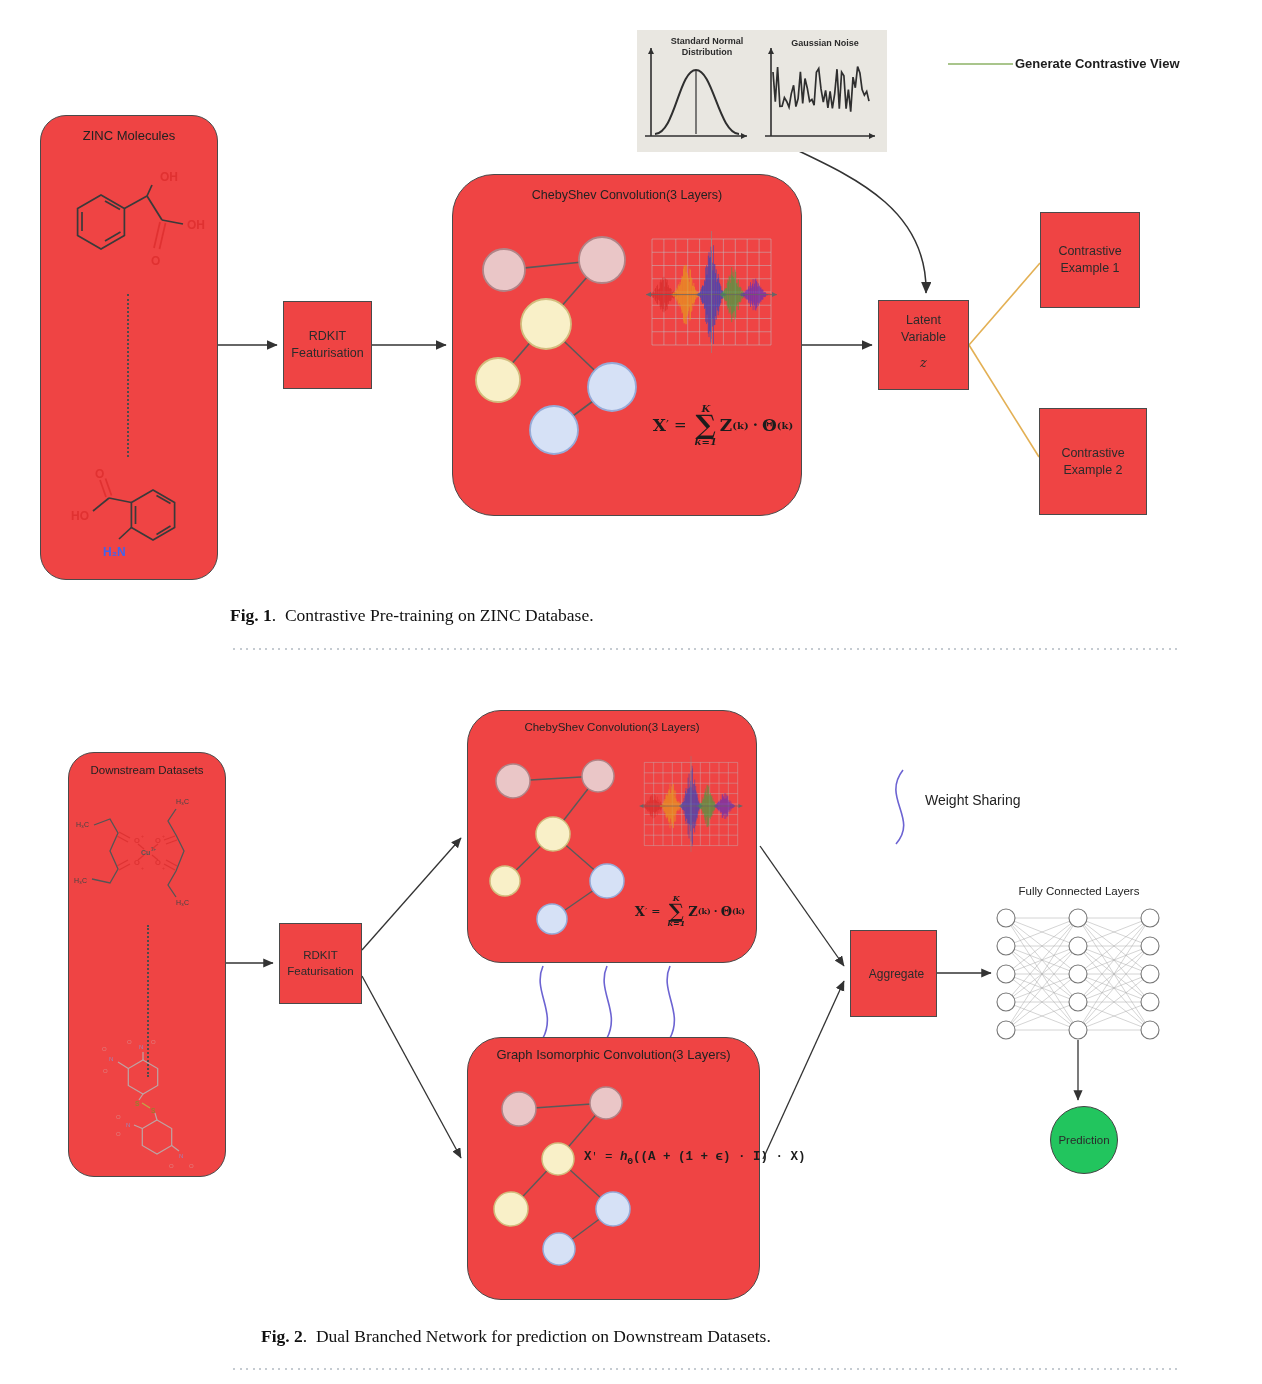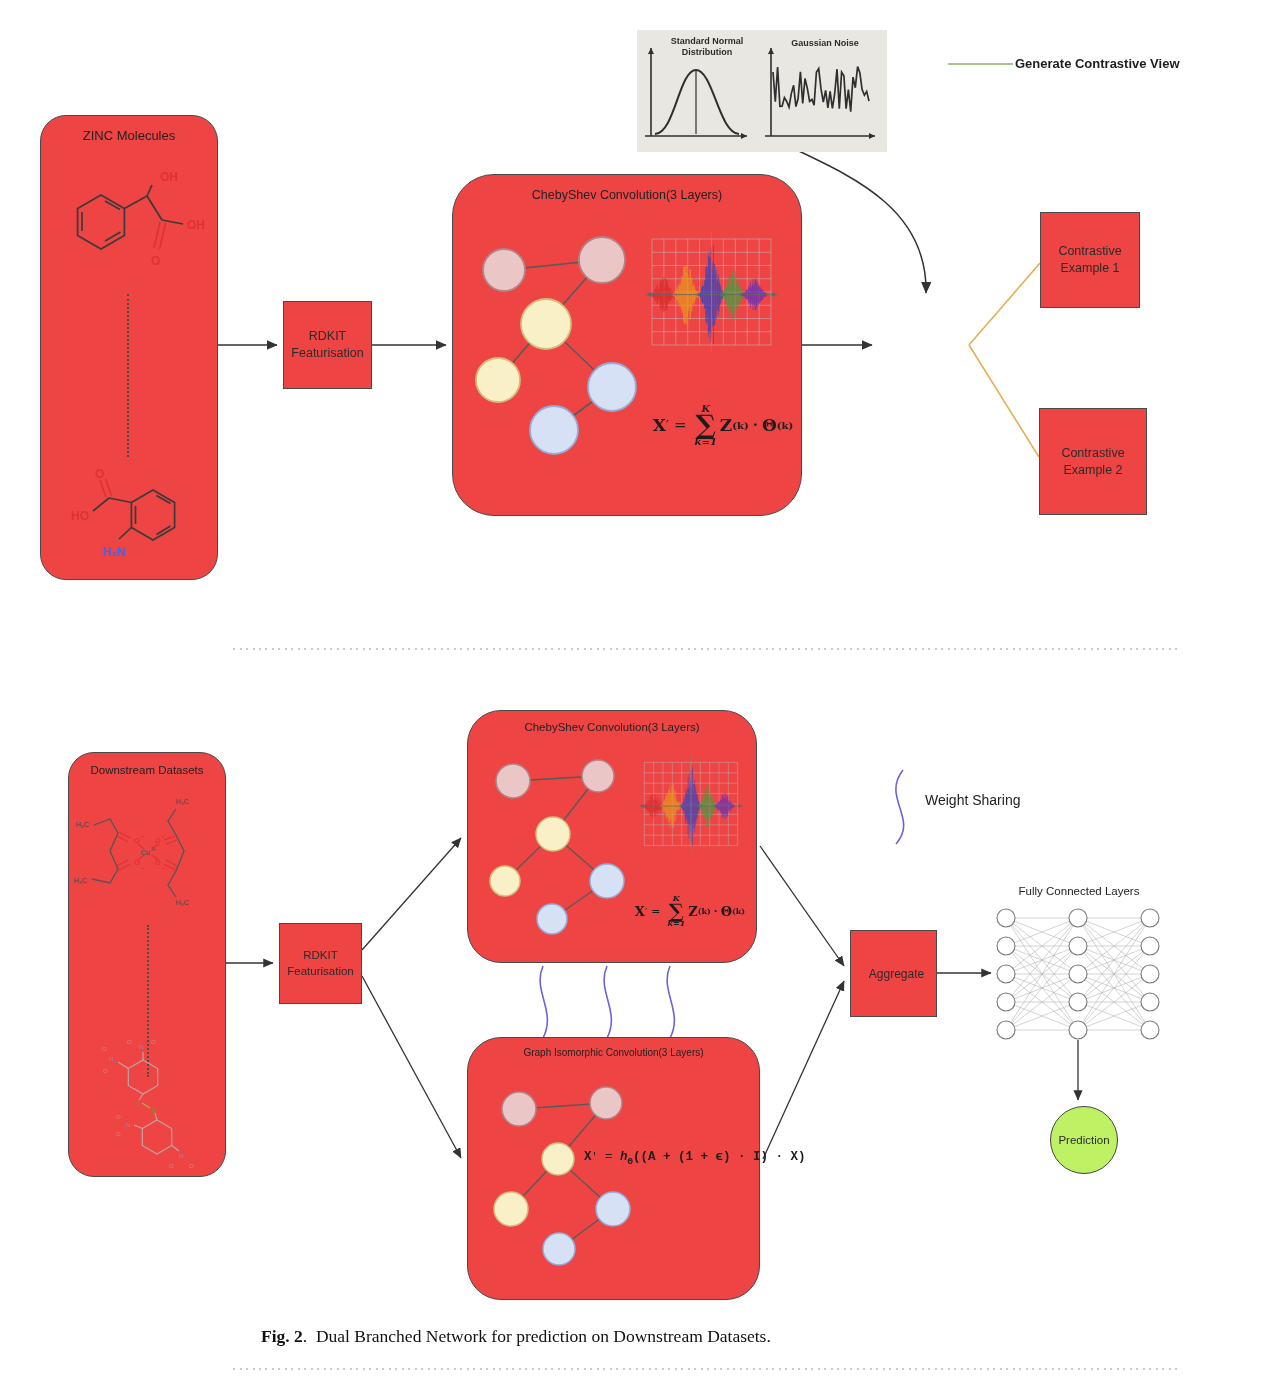--- a/index.html
+++ b/index.html
@@ -409,34 +409,44 @@
         <span class="f-lim" style="font-size:10px;">k=1</span>
       </span>
       <span class="f-var" style="font-size:17px;">Z</span>
         <sup class="f-sup" style="font-size:10px;">(k)</sup>
       <span style="font-size:15px;margin:0 4px;font-weight:700;">·</span>
       <span class="f-var" style="font-size:17px;">Θ</span>
         <sup class="f-sup" style="font-size:10px;">(k)</sup>
     </div>
   </div>
 
+  <div class="box" style="left:878px;top:300px;width:91px;height:90px;">
+    <div style="text-align:center;margin-top:11px;font-size:12.5px;line-height:1.35;">
+      <div>Latent</div>
+      <div>Variable</div>
+    </div>
+    <div style="text-align:center;margin-top:9px;font-family:'DejaVu Serif',serif;font-style:italic;font-size:13px;">z</div>
+  </div>
 
   <div class="box center-col" style="left:1040px;top:212px;width:100px;height:96px;">
     <div class="lbl" style="font-size:12.5px;">
       <div>Contrastive</div>
       <div>Example 1</div>
     </div>
   </div>
   <div class="box center-col" style="left:1039px;top:408px;width:108px;height:107px;">
     <div class="lbl" style="font-size:12.5px;">
       <div>Contrastive</div>
       <div>Example 2</div>
     </div>
   </div>
 
+  <div class="caption" style="left:230px;top:605px;">
+    <b>Fig. 1</b><span>.</span>&nbsp;&nbsp;<span>Contrastive Pre-training on ZINC Database.</span>
+  </div>
   <div class="divider" style="left:233px;top:648px;width:945px;"></div>
 
   <div class="box rounded-md" style="left:68px;top:752px;width:158px;height:425px;">
     <div class="box-title" style="top:11px;font-size:11.5px;">Downstream Datasets</div>
     <svg class="abs" style="left:3px;top:38px;" width="152" height="122" viewBox="0 0 152 122">
       <g stroke="#555" stroke-width="1.3" fill="none">
         <path d="M22,34 L38,28 L46,42 L38,60 L46,78 L38,92 L20,88"></path>
         <path d="M104,18 L96,30 L104,44 L112,60 L104,80 L96,94 L104,106"></path>
       </g>
       <g stroke="#d33" stroke-width="1.2">
@@ -770,21 +780,21 @@
         <sup class="f-sup" style="font-size:8px;">(k)</sup>
       <span style="font-size:11px;margin:0 3px;font-weight:700;">·</span>
       <span class="f-var" style="font-size:13px;">Θ</span>
         <sup class="f-sup" style="font-size:8px;">(k)</sup>
     </div>
   </div>
 
   <div class="abs wsq" style="left:925px;top:792px;z-index:2;">Weight Sharing</div>
 
   <div class="box" style="left:467px;top:1037px;width:293px;height:263px;border-radius:34px;">
-    <div class="box-title" style="top:9px;font-size:10px;">Graph Isomorphic Convolution(3 Layers)</div>
+    <div class="box-title" style="top:9px;font-size:13px;">Graph Isomorphic Convolution(3 Layers)</div>
     <svg class="abs" style="left:25px;top:48px;" width="140" height="185" viewBox="0 0 140 185">
       <g stroke="#5a5a5a" stroke-width="1.4">
         <line x1="26" y1="23" x2="113" y2="17"></line>
         <line x1="113" y1="17" x2="65" y2="73"></line>
         <line x1="65" y1="73" x2="18" y2="123"></line>
         <line x1="65" y1="73" x2="120" y2="123"></line>
         <line x1="120" y1="123" x2="66" y2="163"></line>
       </g>
       <circle cx="26" cy="23" r="17" fill="#eac6c7" stroke="#b08588" stroke-width="1.5"></circle>
       <circle cx="113" cy="17" r="16" fill="#eac6c7" stroke="#b08588" stroke-width="1.5"></circle>
@@ -865,21 +875,21 @@
       <circle cx="83" cy="69" r="9" fill="#fff" stroke="#777" stroke-width="1.1"></circle>
       <circle cx="83" cy="97" r="9" fill="#fff" stroke="#777" stroke-width="1.1"></circle>
       <circle cx="83" cy="125" r="9" fill="#fff" stroke="#777" stroke-width="1.1"></circle>
       <circle cx="155" cy="13" r="9" fill="#fff" stroke="#777" stroke-width="1.1"></circle>
       <circle cx="155" cy="41" r="9" fill="#fff" stroke="#777" stroke-width="1.1"></circle>
       <circle cx="155" cy="69" r="9" fill="#fff" stroke="#777" stroke-width="1.1"></circle>
       <circle cx="155" cy="97" r="9" fill="#fff" stroke="#777" stroke-width="1.1"></circle>
       <circle cx="155" cy="125" r="9" fill="#fff" stroke="#777" stroke-width="1.1"></circle>
     </svg>
 
-  <div class="abs center-col" style="left:1050px;top:1106px;width:66px;height:66px;border:1.3px solid #444;border-radius:50%;background:#bef264;z-index:2;">
+  <div class="abs center-col" style="left:1050px;top:1106px;width:66px;height:66px;border:1.3px solid #444;border-radius:50%;background:#22c55e;z-index:2;">
     <div style="font-size:11.5px;">Prediction</div>
   </div>
 
   <div class="caption" style="left:230px;top:1326px;margin-left:31px;">
     <b>Fig. 2</b><span>.</span>&nbsp;&nbsp;<span>Dual Branched Network for prediction on Downstream Datasets.</span>
   </div>
   <div class="divider" style="left:233px;top:1368px;width:945px;"></div>
 
 </div>
 

